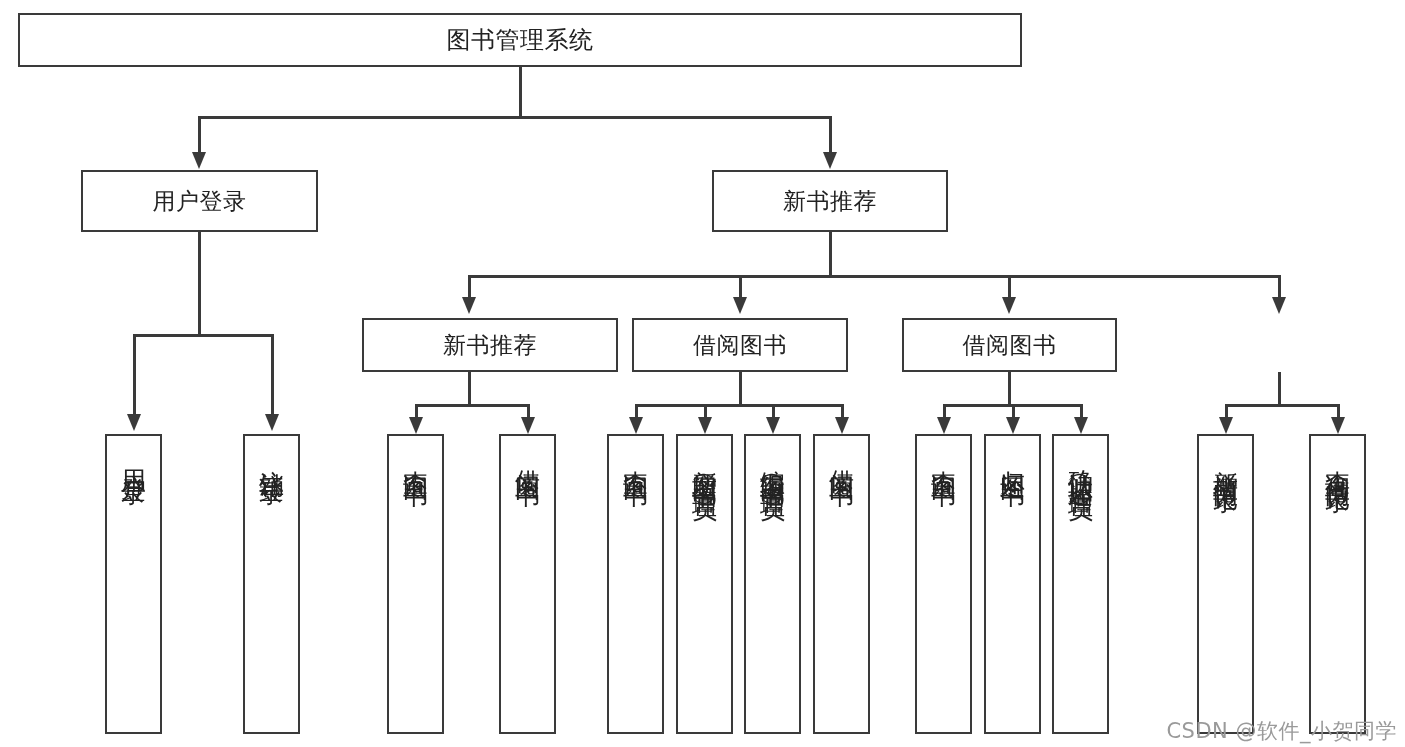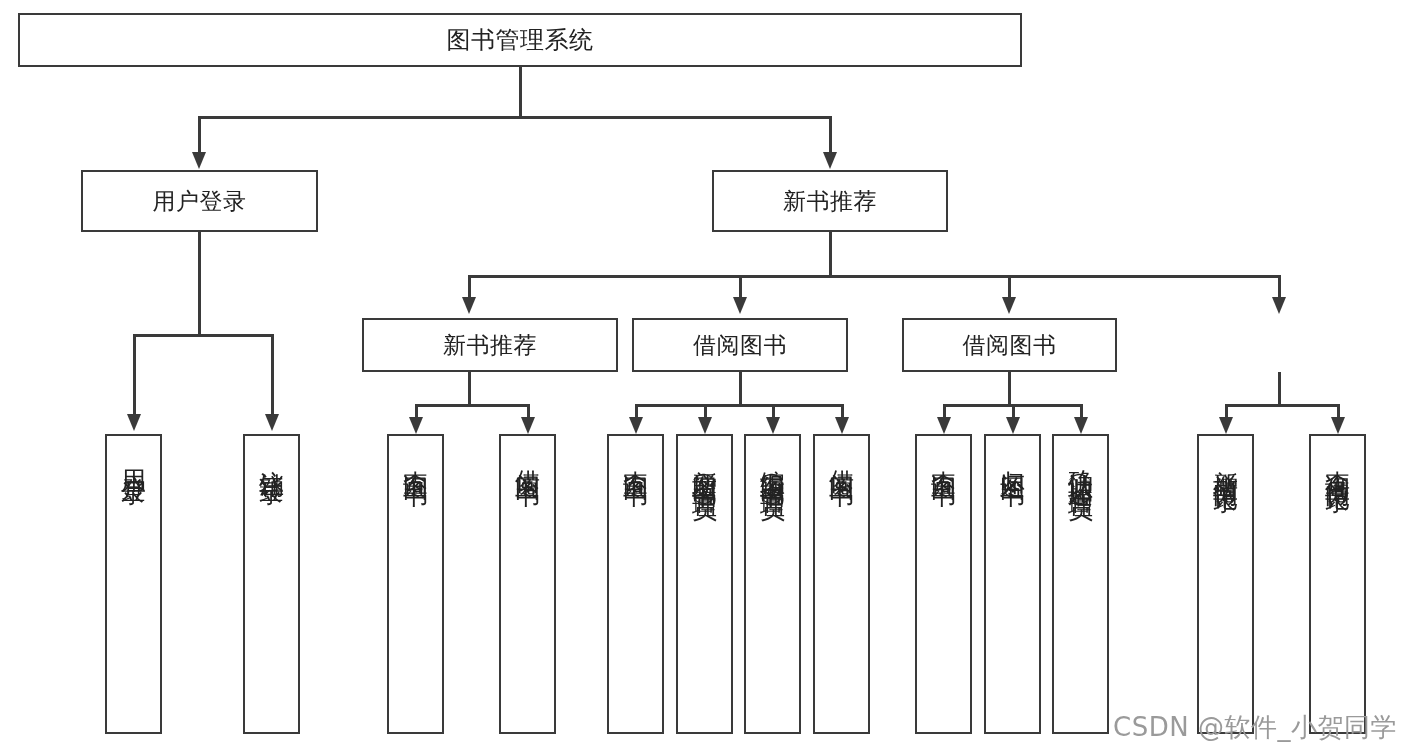--- a/index.html
+++ b/index.html
@@ -69,21 +69,21 @@
     border-left:7.5px solid transparent;
     border-right:7.5px solid transparent;
     border-top:17px solid #3a3a3a;
     z-index:2;
   }
   
   #watermark{
     position:absolute;
     right:8px;
     bottom:2px;
-    font-size:26px;
+    font-size:21px;
     color:#9a9a9a;
     letter-spacing:0.5px;
     z-index:5;
     white-space:nowrap;
     font-family:"DejaVu Sans","Liberation Sans",sans-serif;
   }
 </style>
 </head>
 <body>
 

